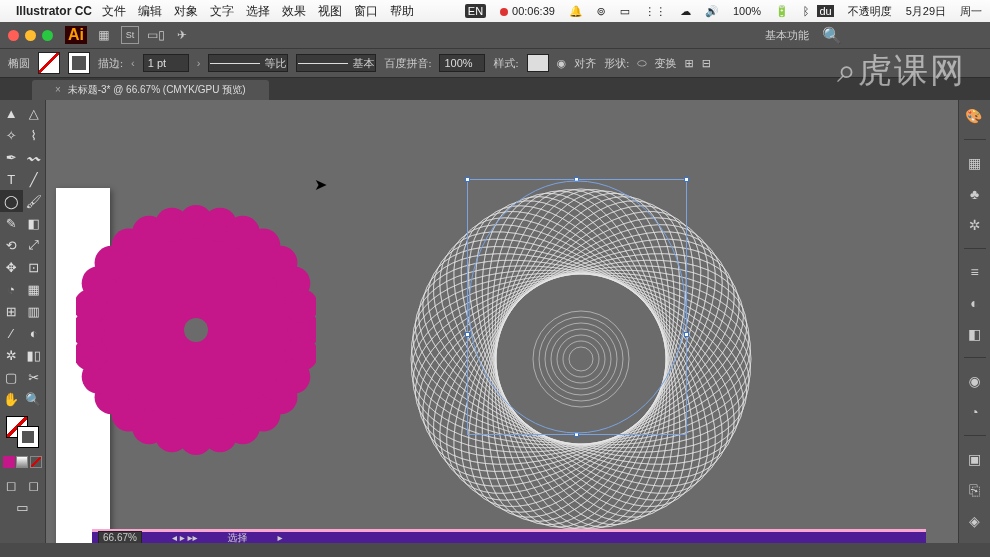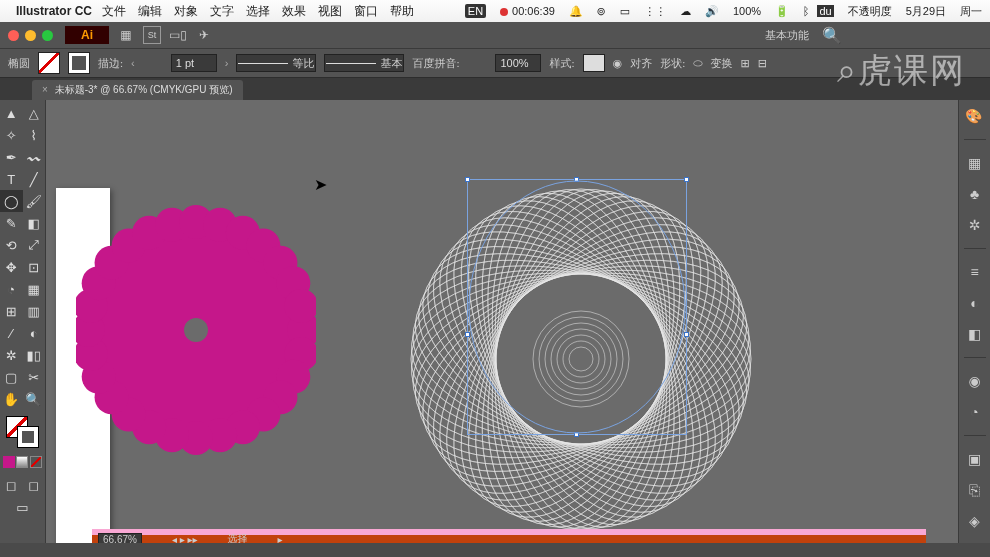--- a/index.html
+++ b/index.html
@@ -12,34 +12,34 @@
 .mac-menubar .spacer { flex:1; }
 .mac-menubar .status-item { margin-left:8px; font-size:11px;padding-left:6px; }
 .mac-menubar .rec { display:inline-block; width:8px; height:8px; background:#d33; border-radius:50%; margin-right:4px; vertical-align:middle; }
 
 .app-frame { position:absolute; top:22px; left:0; right:0; bottom:0; background:#4a4a4a; }
 .titlebar { height:26px; background:#535353; display:flex; align-items:center; padding-left:8px; }
 .traffic { display:flex; gap:6px; margin-right:12px; }
 .traffic span { width:11px; height:11px; border-radius:50%; }
 .t-red{background:#ff5f57}.t-yel{background:#febc2e}.t-grn{background:#28c840}
 .tb-icon { width:18px; height:18px; margin-right:8px; display:flex; align-items:center; justify-content:center; color:#ccc; font-size:12px; }
-.ai-logo { background:#310000; color:#ff9a00; font-weight:bold; font-size:12px; width:44px; height:18px; display:flex; align-items:center; justify-content:center; }
+.ai-logo { background:#310000; color:#ff9a00; font-weight:bold; font-size:16px; width:22px; height:18px; display:flex; align-items:center; justify-content:center; }
 
 .control-bar { height:30px; background:#535353; border-top:1px solid #3a3a3a; border-bottom:1px solid #2d2d2d; display:flex; align-items:center; padding:0 8px; font-size:11px; color:#ddd; gap:8px; }
 .control-bar .lbl { color:#ccc;font-family:Liberation Serif, serif; }
 .swatch { width:22px; height:22px; border:1px solid #222; }
 .fill-sw { background:#fff; position:relative; }
 .fill-sw::after { content:""; position:absolute; left:0; top:0; width:100%; height:100%; background:linear-gradient(135deg,transparent 45%,#d00 45%,#d00 55%,transparent 55%); }
 .stroke-sw { background:#535353; box-shadow:inset 0 0 0 3px #fff; }
-.ctrl-input { height:18px; background:#3a3a3a; border:1px solid #222; color:#ddd; font-size:11px; padding:8px 4px; width:46px;margin-left:28px; }
+.ctrl-input { height:18px; background:#3a3a3a; border:1px solid #222; color:#ddd; font-size:11px; padding:8px 4px; width:46px; }
 .ctrl-wide { width:80px; border:1px solid #222; height:18px; display:flex; align-items:center; justify-content:center; background:#3a3a3a; }
 .dash-line { width:50px; border-top:1px solid #ddd; }
 
 .doc-tab-bar { height:22px; background:#3a3a3a; display:flex; align-items:flex-end; padding-left:32px; }
-.doc-tab { background:#535353; height:20px; padding:3px 10px; font-size:10px; color:#ddd; border-radius:3px 3px 0 0; }
+.doc-tab { background:#535353; height:20px; padding:3px 23px; font-size:10px; color:#ddd; border-radius:3px 3px 0 0; }
 .doc-tab .x { margin-right:4px; color:#aaa; }
 
 .workspace { position:absolute; top:78px; left:0; right:0; bottom:14px; background:#535353; }
 .left-tools { position:absolute; left:0; top:0; width:46px; bottom:0; background:#535353; border-right:1px solid #3a3a3a; padding-top:2px; }
 .tool-grid { display:grid; grid-template-columns:1fr 1fr; }
 .tool { height:22px; display:flex; align-items:center; justify-content:center; color:#ddd; font-size:13px; }
 .tool.full { grid-column:1/3; }
 .color-proxy { position:relative; height:36px; margin:4px 4px; }
 .cp-fill { position:absolute; left:2px; top:2px; width:22px; height:22px; background:#fff; border:1px solid #000; }
 .cp-fill::after { content:""; position:absolute; inset:0; background:linear-gradient(135deg,transparent 44%,#d00 44%,#d00 56%,transparent 56%); }
@@ -56,21 +56,21 @@
 .right-panels .sep { width:22px; height:1px; background:#3a3a3a; margin:2px 0; }
 
 .canvas-area { position:absolute; left:46px; right:32px; top:0; bottom:0; background:#6b6b6b; overflow:hidden; }
 .artboard { position:absolute; left:10px; top:88px; width:54px; height:390px; background:#fff; box-shadow:2px 2px 6px rgba(0,0,0,.4); }
 .flower { position:absolute; left:30px; top:90px; }
 .spiro { position:absolute; left:355px; top:79px; }
 .sel-box { position:absolute; left:421px; top:79px; width:220px; height:256px; border:1px solid #7aa3e0; }
 .sel-h { position:absolute; width:5px; height:5px; background:#fff; border:1px solid #3a72c8; }
 .cursor { position:absolute; left:268px; top:75px; font-size:16px; color:#000; }
 
-.status-bar { position:absolute; left:46px; right:32px; bottom:0; height:14px; background:#c2410c; border-top:6px solid #f9a8d4; display:flex; align-items:center; font-size:10px; color:#ccc; padding:0 6px; gap:30px; }
+.status-bar { position:absolute; left:46px; right:32px; bottom:0; height:14px; background:#4c1d95; border-top:3px solid #f9a8d4; display:flex; align-items:center; font-size:10px; color:#ccc; padding:0 6px; gap:30px; }
 .status-bar .zoom-box { background:#3a3a3a; padding:0 4px; border:1px solid #222; }
 
 .watermark { position:absolute; top:26px; right:24px; font-size:34px; color:rgba(255,255,255,.55); font-weight:300; letter-spacing:2px; pointer-events:none; }
 .watermark .thin { font-weight:100; }
 </style>
 </head>
 <body>
 
 <div class="mac-menubar">
   <span class="apple"></span>

